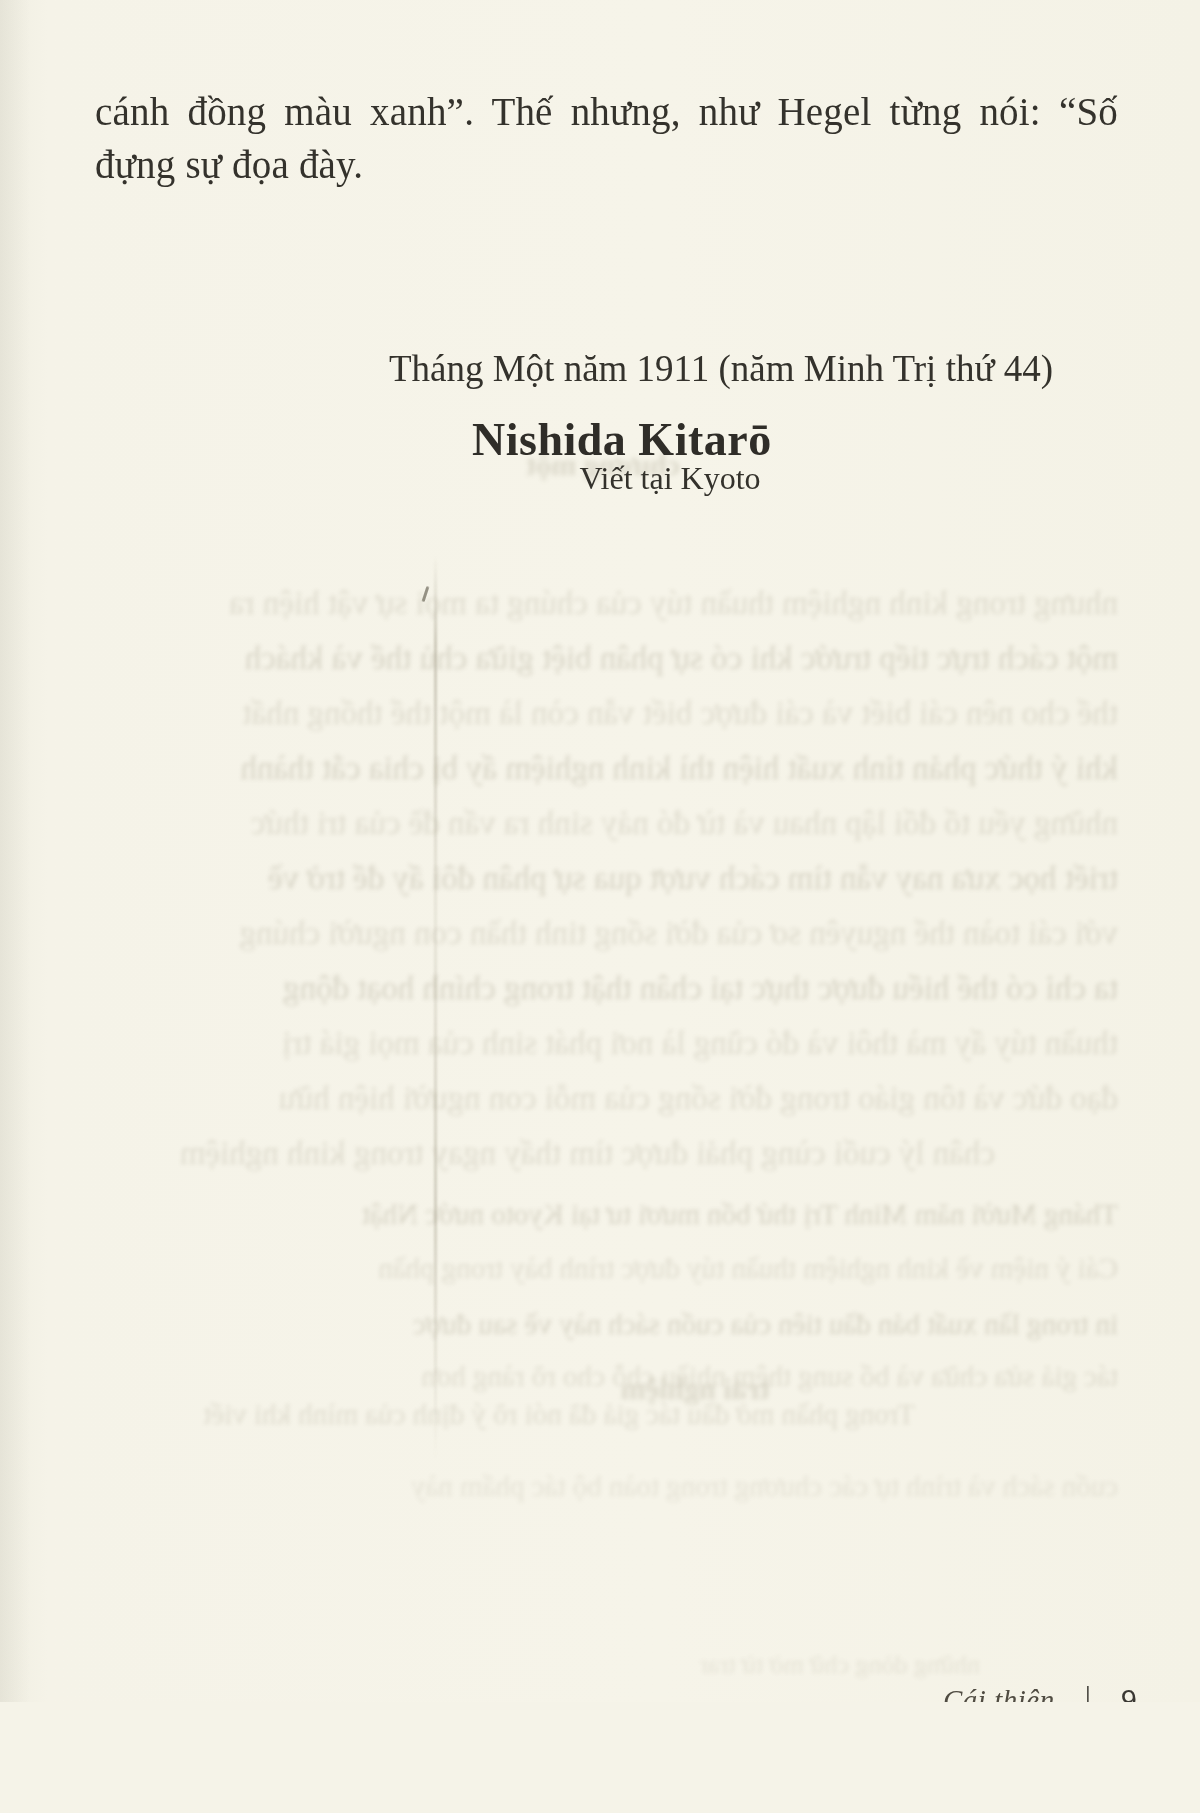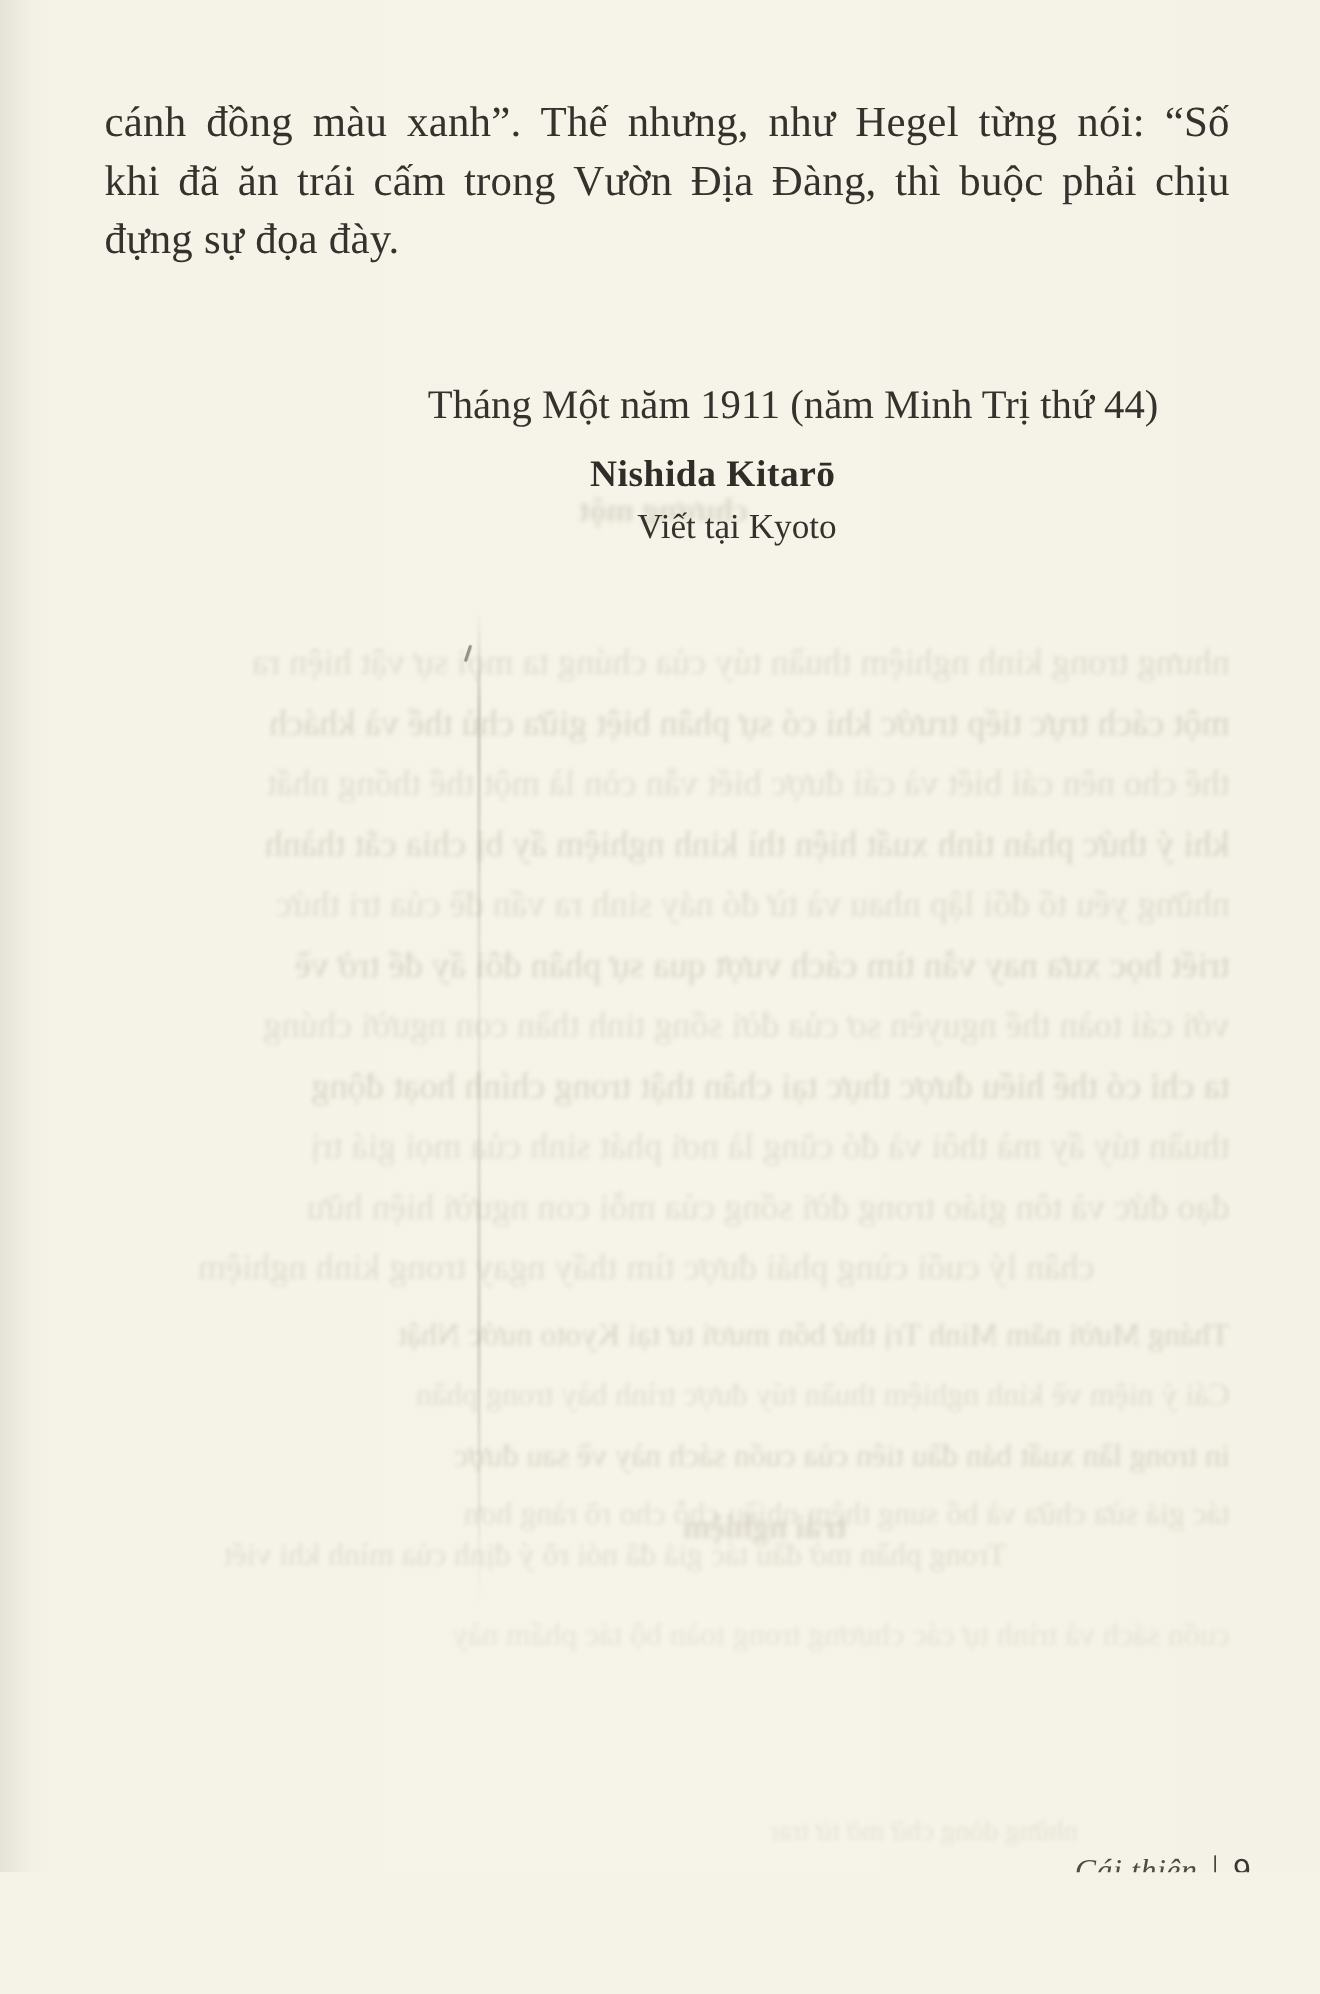--- a/index.html
+++ b/index.html
@@ -24,32 +24,32 @@
     letter-spacing:0.2px;
   }
   .line{white-space:normal;}
   .just{text-align:justify;text-align-last:justify;}
 
   .sig-date{
     position:absolute;top:347px;left:337px;width:768px;text-align:center;
     font-size:37px;color:#34322c;
   }
   .sig-name{
-    position:absolute;top:413px;left:448px;width:400px;text-align:center;
-    font-weight:bold;font-size:34px;color:#2f2d28;letter-spacing:0.5px;
+    position:absolute;top:413px;left:472px;width:400px;text-align:left;
+    font-weight:bold;font-size:46px;color:#2f2d28;letter-spacing:0.5px;
   }
   .sig-place{
     position:absolute;top:460px;left:470px;width:400px;text-align:center;
     font-size:32px;color:#34322c;
   }
 
   
   .footer{
     position:absolute;top:1682px;right:63px;
-    display:flex;align-items:baseline;gap:13px;color:#504c42;
+    display:flex;align-items:baseline;gap:30px;color:#504c42;
   }
   .footer-title{font-style:italic;font-size:29px;letter-spacing:0.5px;}
   .footer-sep{font-size:31px;font-weight:400;color:#45433c;transform:translateY(-2px);}
   .footer-page{font-family:"Liberation Sans","DejaVu Sans",sans-serif;font-size:29px;color:#3a3833;}
 
   
   .ghost{
     position:absolute;font-family:"Liberation Serif",serif;color:#6e664b;
     transform:scaleX(-1);filter:blur(2px);white-space:nowrap;overflow:hidden;
     pointer-events:none;
@@ -110,21 +110,20 @@
     <div class="ghost gblob" id="gbA">chương một</div>
     <div class="ghost gblob" id="gbB">trải nghiệm</div>
   </div>
 
   <div class="crease"></div>
   <div class="speck"></div>
   <div class="edge-left"></div>
 
   <main class="text-column">
     <div class="line just">cánh đồng màu xanh”. Thế nhưng, như Hegel từng nói: “Số</div>
-    <div class="line just">khi đã ăn trái cấm trong Vườn Địa Đàng, thì buộc phải chịu</div>
     <div class="line">đựng sự đọa đày.</div>
   </main>
 
   <div class="sig-date">Tháng Một năm 1911 (năm Minh Trị thứ 44)</div>
   <div class="sig-name">Nishida Kitarō</div>
   <div class="sig-place">Viết tại Kyoto</div>
 
   <div class="footer">
     <span class="footer-title">Cái thiện</span>
     <span class="footer-sep">|</span>

